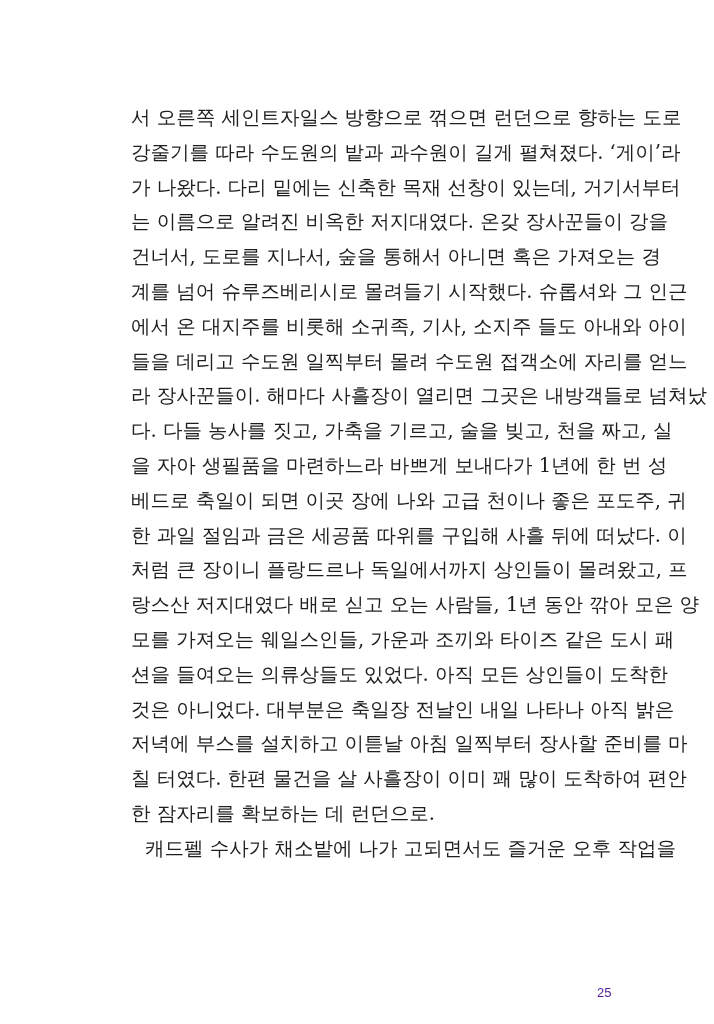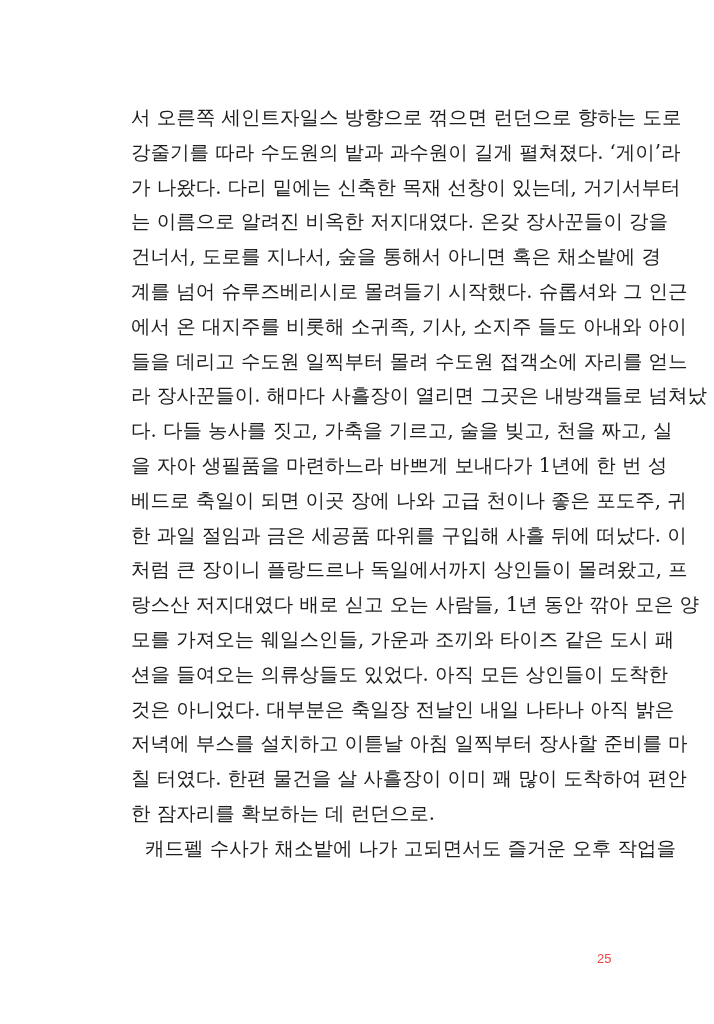--- a/index.html
+++ b/index.html
@@ -40,36 +40,36 @@
     }
     .line.last {
       text-align-last: left;
     }
     .line.indent {
       padding-left: 14px;
     }
     .page-number {
       position: absolute;
       left: 597px;
-      top: 951px;
+      top: 985px;
       font-family: "Liberation Sans", "DejaVu Sans", sans-serif;
       font-size: 13px;
-      color: #ef4444;
+      color: #4c1d95;
     }
   </style>
 </head>
 <body>
 
 <div class="page">
   <div class="text-block">
     <span class="line">서 오른쪽 세인트자일스 방향으로 꺾으면 런던으로 향하는 도로</span>
     <span class="line">강줄기를 따라 수도원의 밭과 과수원이 길게 펼쳐졌다. ‘게이’라</span>
     <span class="line">가 나왔다. 다리 밑에는 신축한 목재 선창이 있는데, 거기서부터</span>
     <span class="line">는 이름으로 알려진 비옥한 저지대였다. 온갖 장사꾼들이 강을</span>
-    <span class="line">건너서, 도로를 지나서, 숲을 통해서 아니면 혹은 채소밭에 경</span>
+    <span class="line">건너서, 도로를 지나서, 숲을 통해서 아니면 혹은 가져오는 경</span>
     <span class="line">계를 넘어 슈루즈베리시로 몰려들기 시작했다. 슈롭셔와 그 인근</span>
     <span class="line">에서 온 대지주를 비롯해 소귀족, 기사, 소지주 들도 아내와 아이</span>
     <span class="line">들을 데리고 수도원 일찍부터 몰려 수도원 접객소에 자리를 얻느</span>
     <span class="line">라 장사꾼들이. 해마다 사흘장이 열리면 그곳은 내방객들로 넘쳐났</span>
     <span class="line">다. 다들 농사를 짓고, 가축을 기르고, 술을 빚고, 천을 짜고, 실</span>
     <span class="line">을 자아 생필품을 마련하느라 바쁘게 보내다가 1년에 한 번 성</span>
     <span class="line">베드로 축일이 되면 이곳 장에 나와 고급 천이나 좋은 포도주, 귀</span>
     <span class="line">한 과일 절임과 금은 세공품 따위를 구입해 사흘 뒤에 떠났다. 이</span>
     <span class="line">처럼 큰 장이니 플랑드르나 독일에서까지 상인들이 몰려왔고, 프</span>
     <span class="line">랑스산 저지대였다 배로 싣고 오는 사람들, 1년 동안 깎아 모은 양</span>

